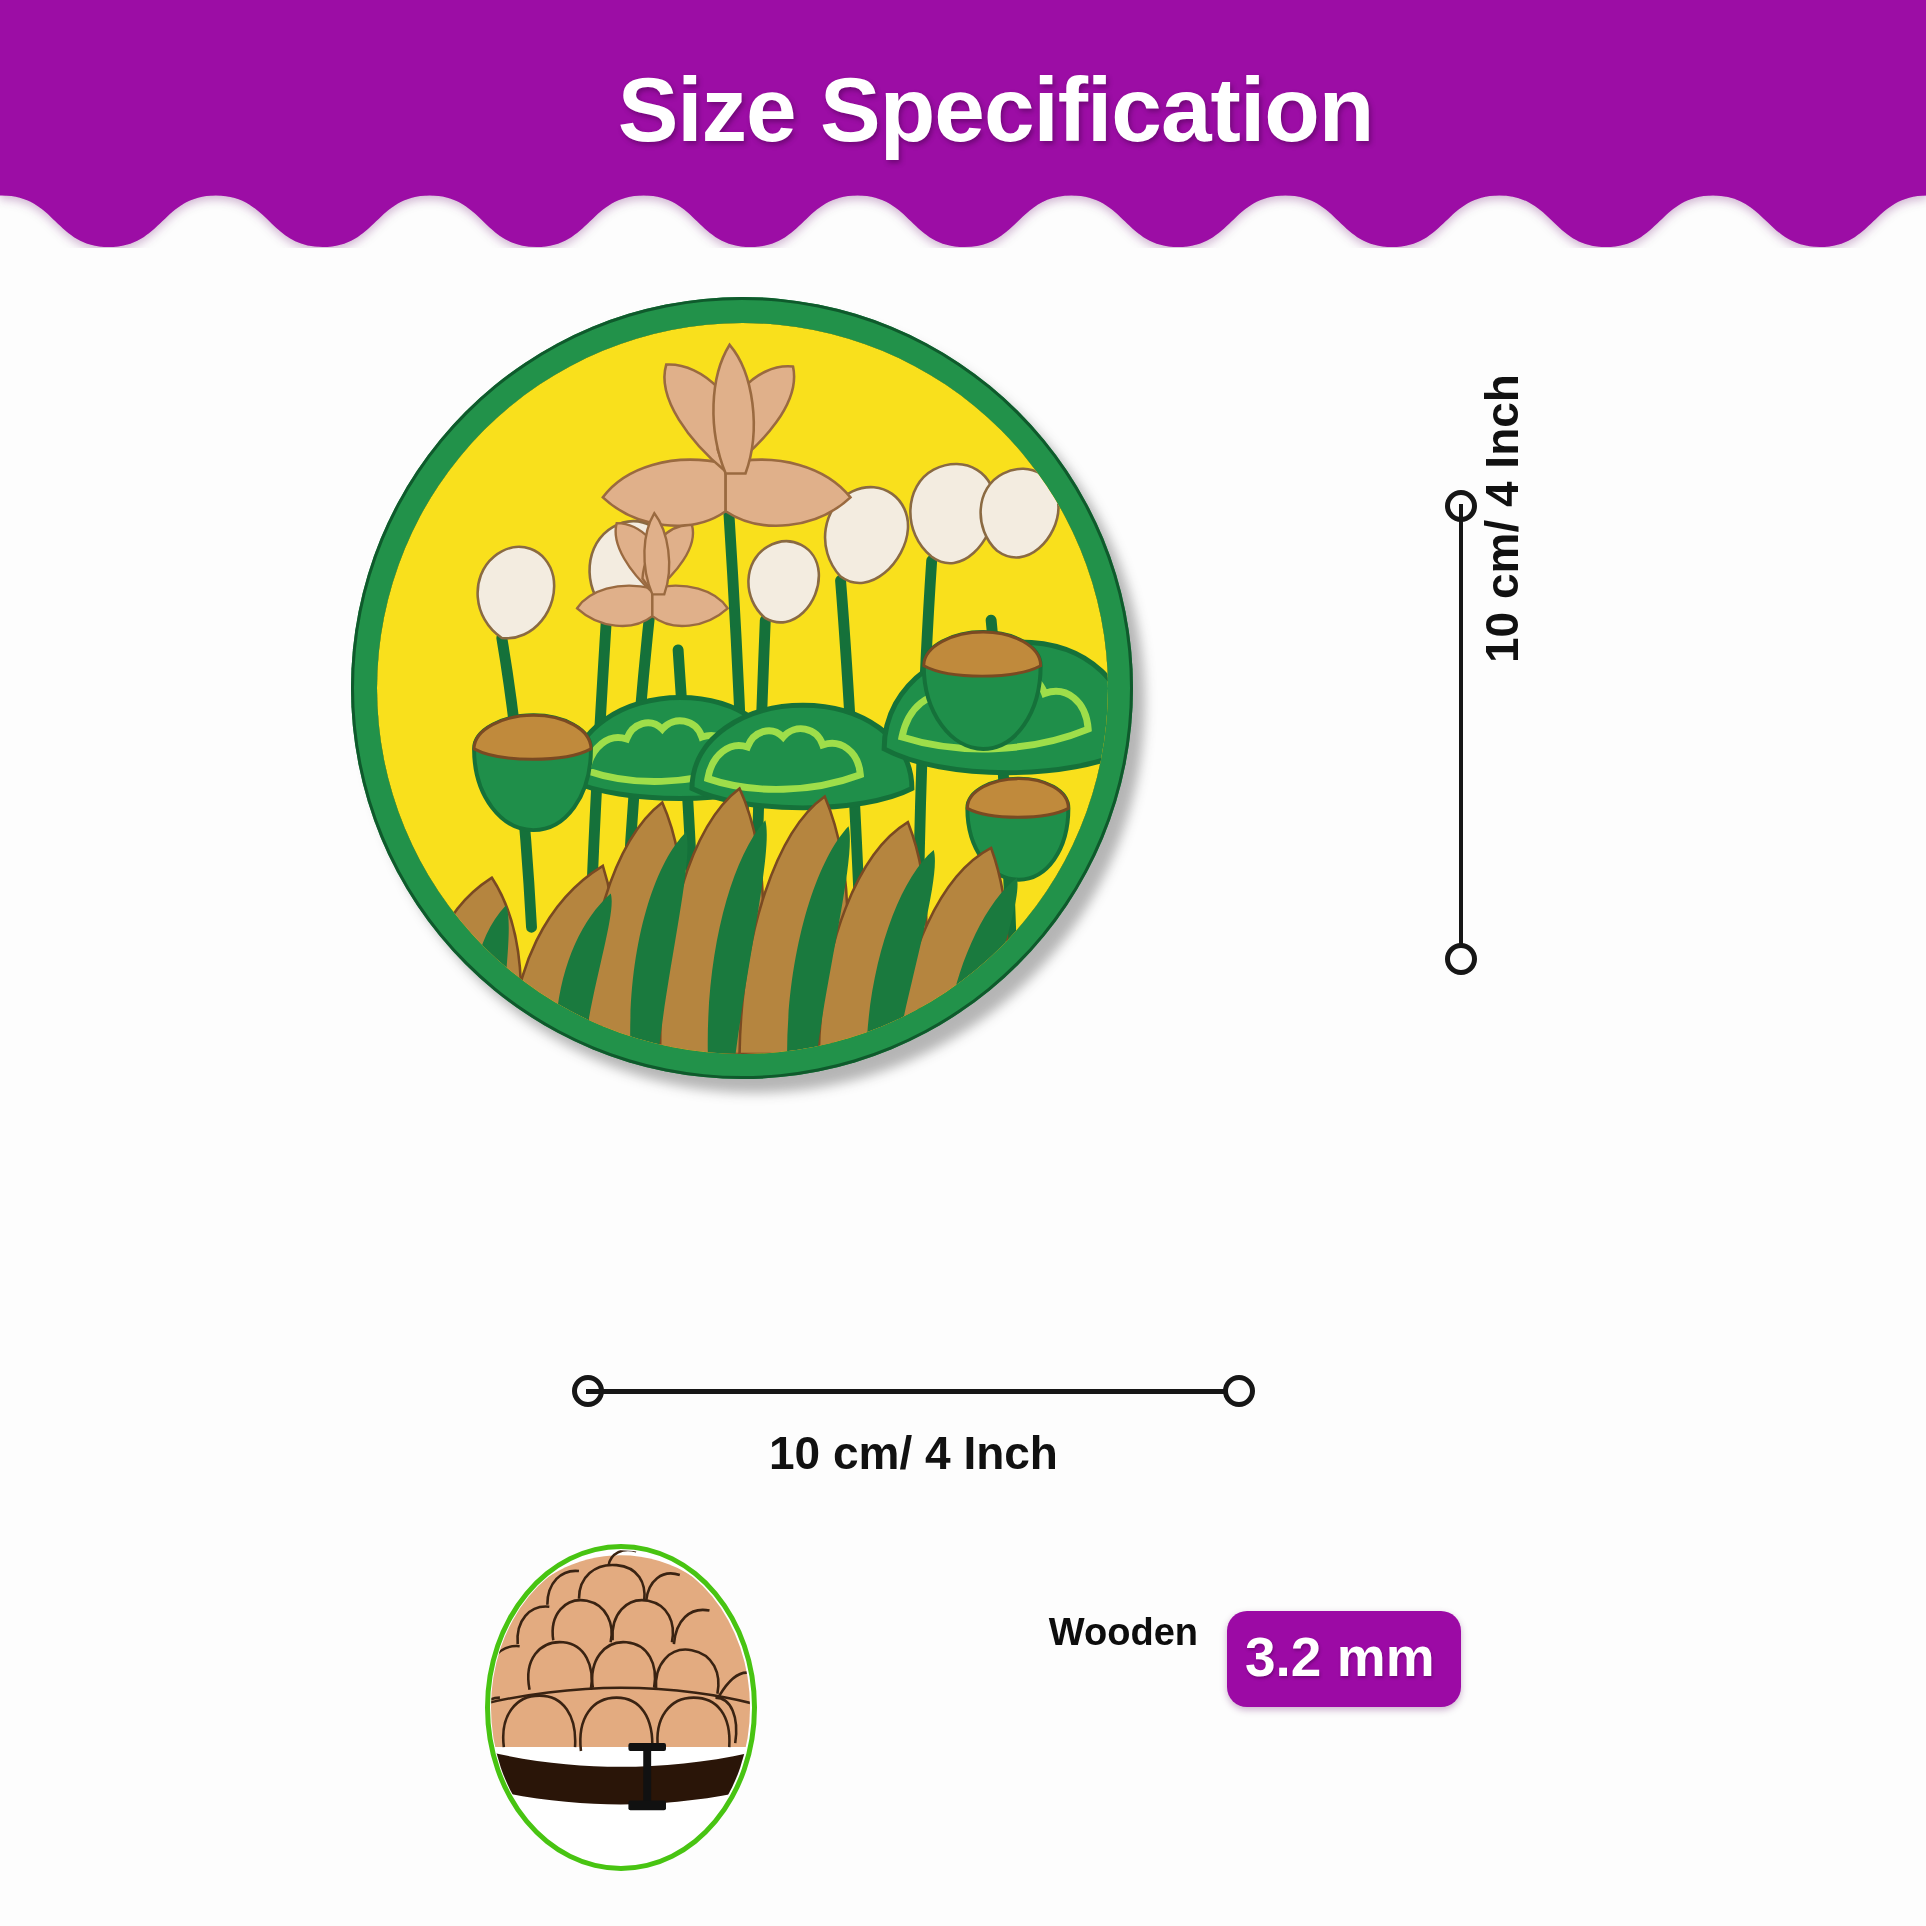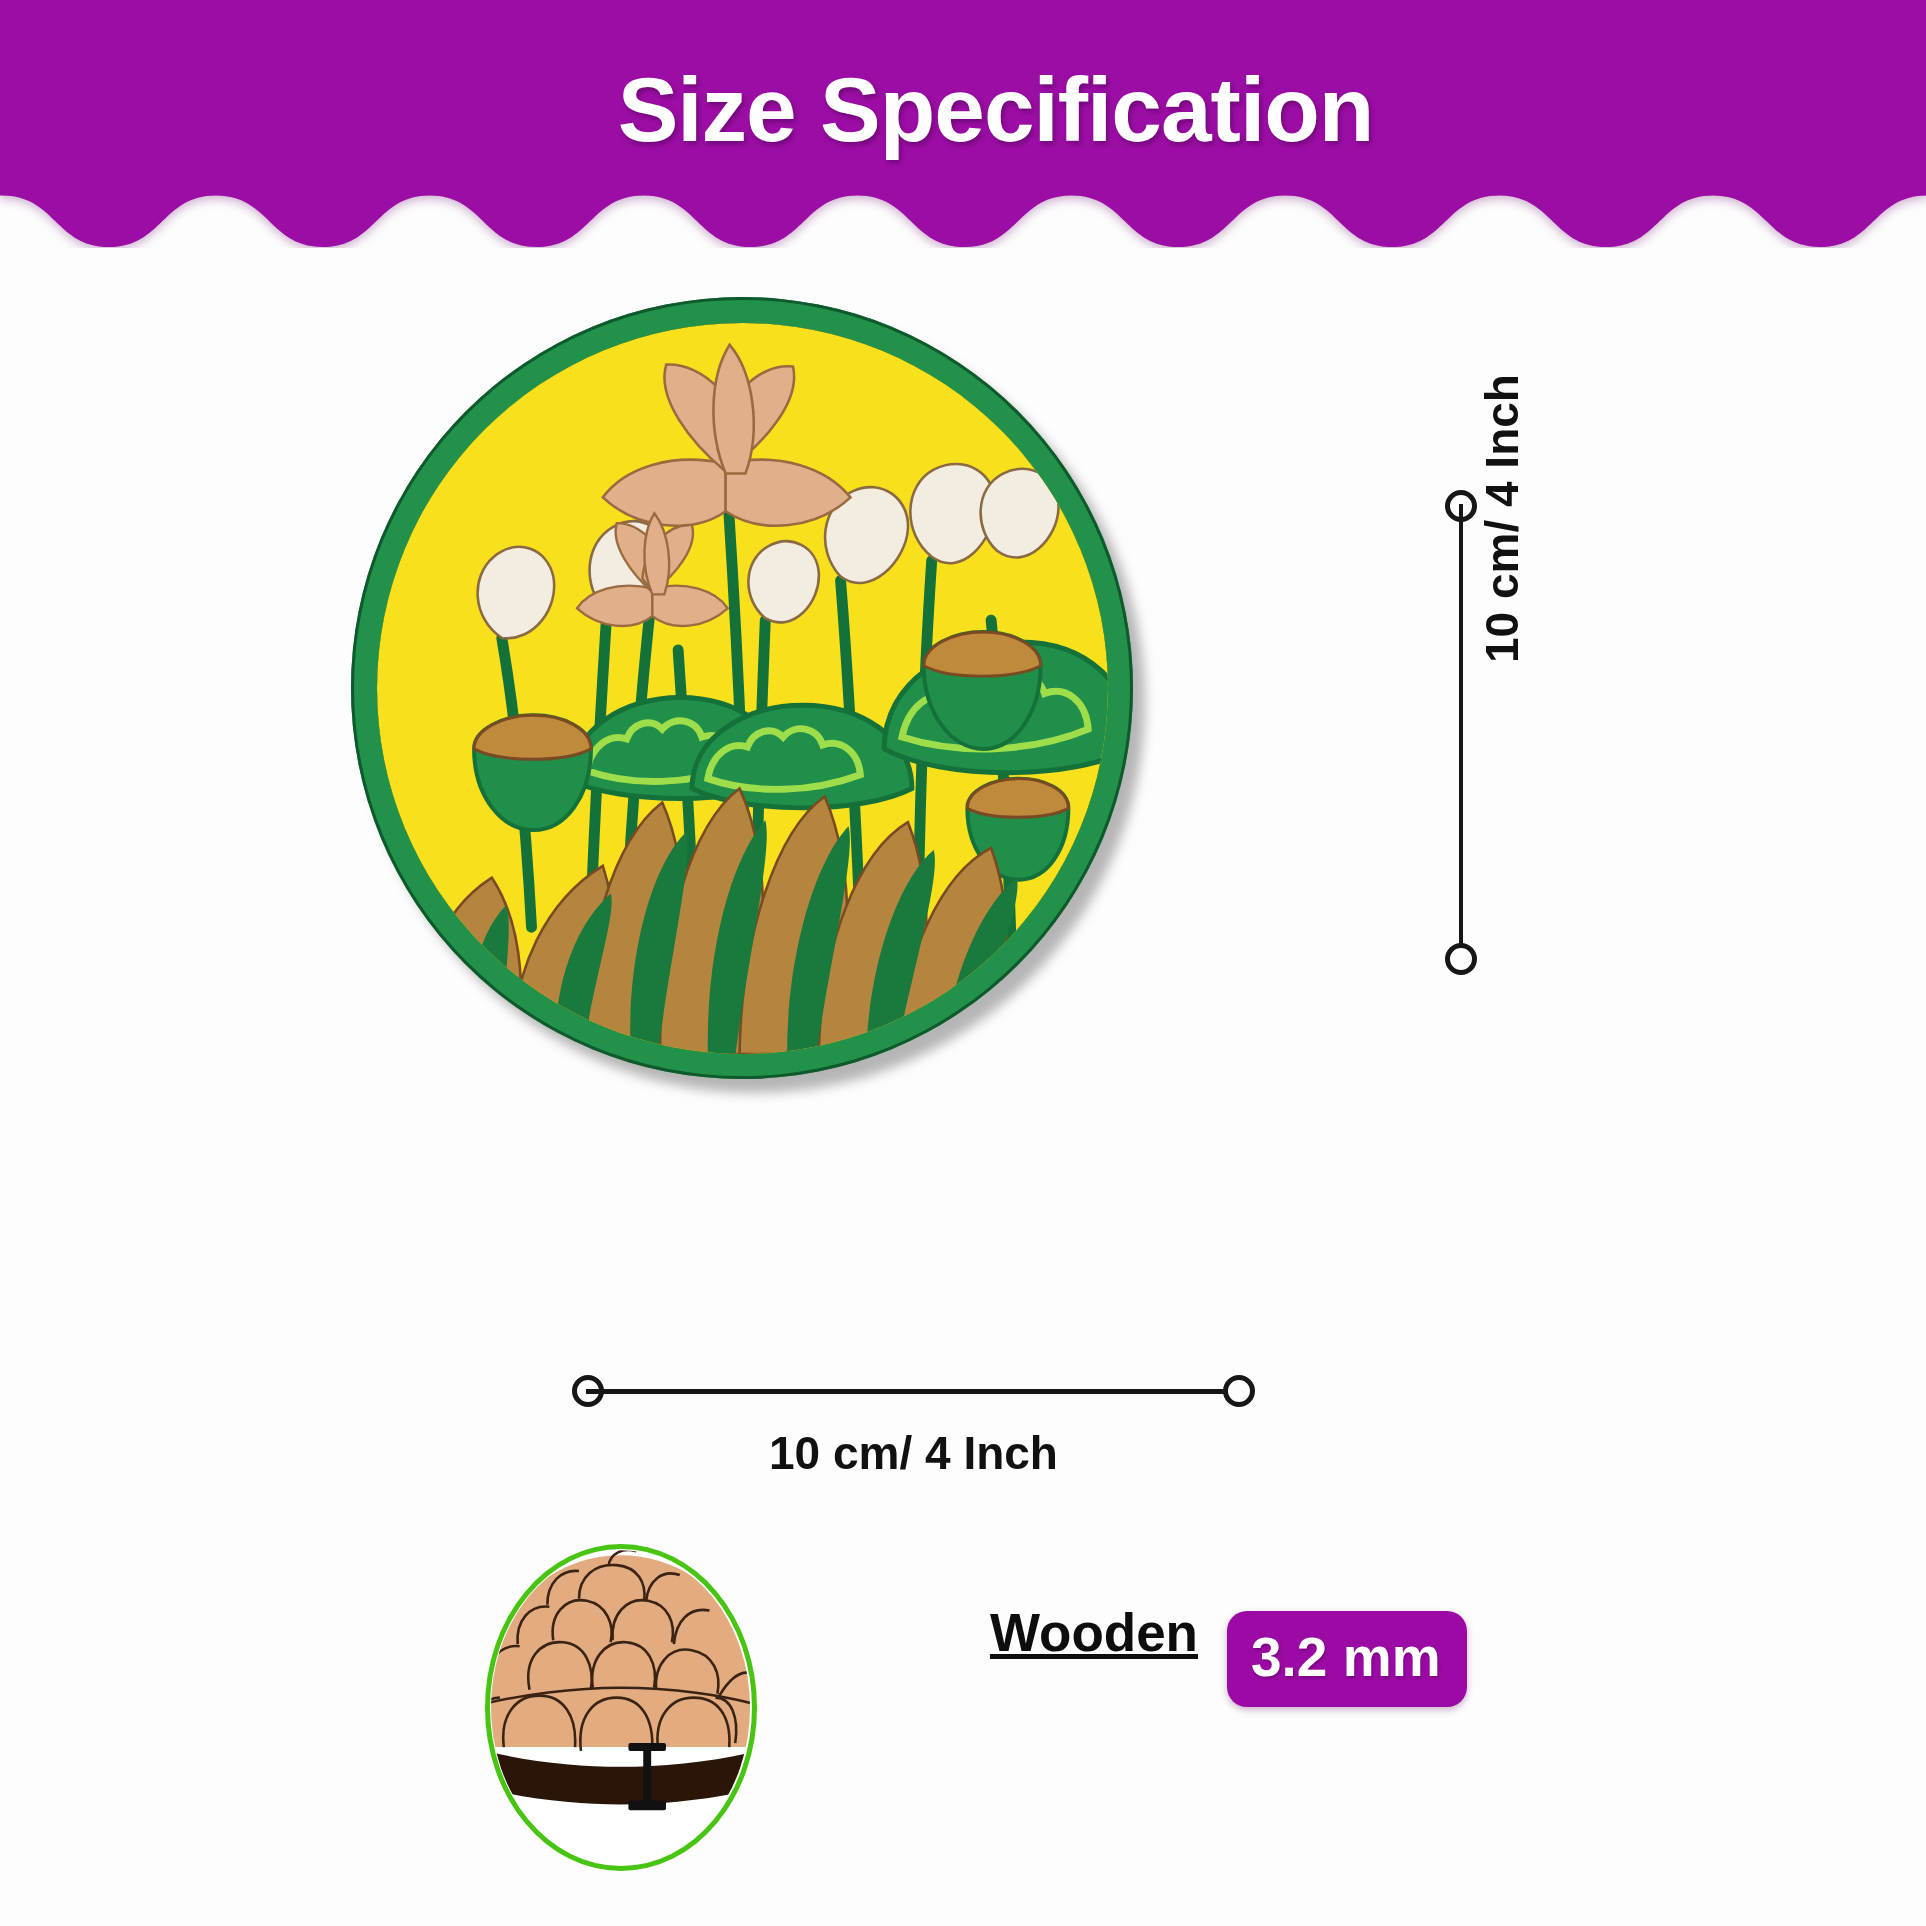--- a/index.html
+++ b/index.html
@@ -100,25 +100,25 @@
     position:absolute;left:10px;top:0px;width:272px;height:327px;
     border-radius:50%;
     overflow:hidden;
     border:5px solid #48c412;
     box-sizing:border-box;
     background:#ffffff;
   }
   .thick-label{
     position:absolute;left:327px;top:57px;width:396px;
     text-align:right;
-    font-size:53px;line-height:63px;font-weight:bold;color:#0d0d0d;text-decoration:underline;
+    font-size:38px;line-height:63px;font-weight:bold;color:#0d0d0d;
   }
   .thick-badge{
     position:absolute;left:752px;top:67px;
-    padding:14px 26px 18px 24px;
+    padding:14px 26px 18px 18px;
     border-radius:20px;
     background:#9c0aa5;
     box-shadow:0 3px 7px rgba(90,0,95,.30);
   }
   .thick-badge span{
     font-size:55px;font-weight:bold;color:#ffffff;
     text-shadow:1px 2px 3px rgba(70,0,75,.45);
     white-space:nowrap;
   }
 </style>

